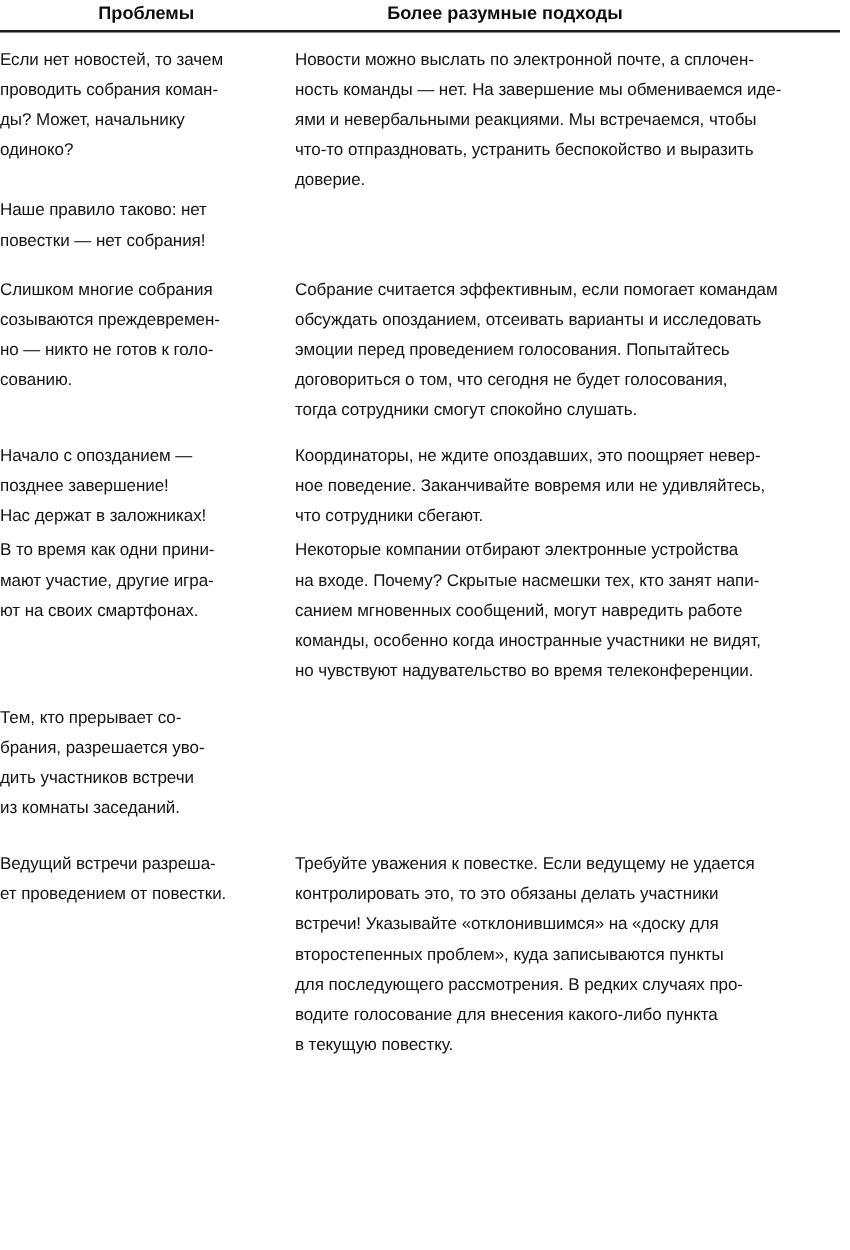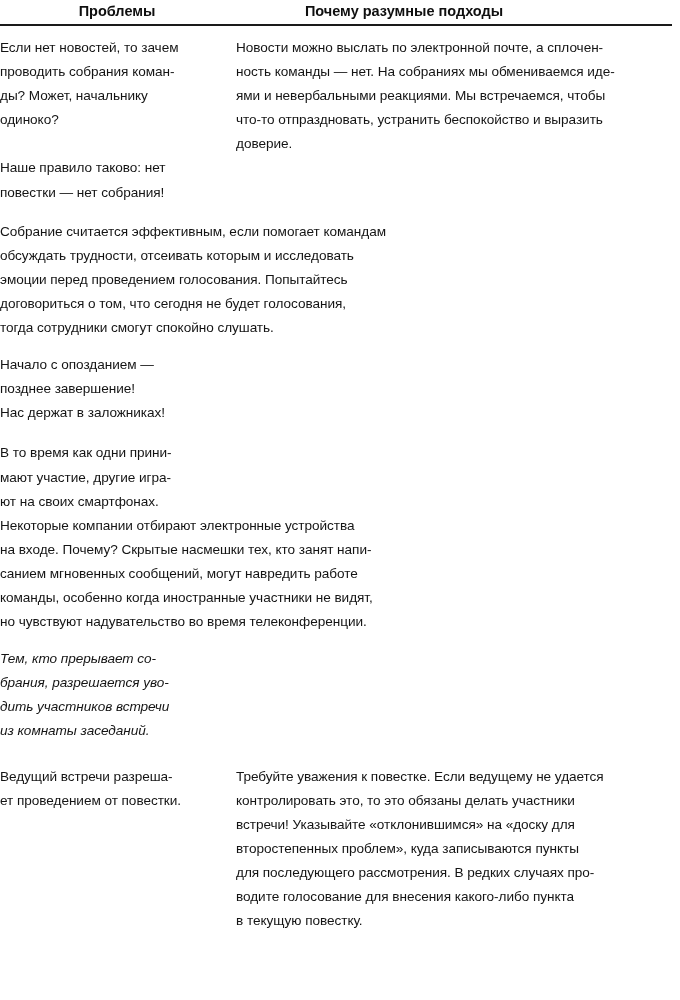--- a/index.html
+++ b/index.html
@@ -82,68 +82,75 @@
     padding-left: 0px;
     padding-right: 2px;
   }
 
   
   .row.r1 { margin-top: 0px; }
   .row.r2 { }
   .row.r3 { margin-top: 15px; }
   .row.r4 { margin-top: 13px; }
   .row.r5 { margin-top: 13px; }
-  .row.r6 { margin-top: 16px; flex-direction: column; }
-  .row.r7 { margin-top: 13px; font-style: italic; }
+  .row.r6 { margin-top: 3px; }
+  .row.r7 { margin-top: 13px; }
   .row.r8 { margin-top: 21px; }
 </style>
 </head>
 <body>
 
 <div class="page">
 
   <div class="table-head">
     <div class="th th-problems">Проблемы</div>
-    <div class="th th-approaches">Почему разумные подходы</div>
+    <div class="th th-approaches">Более разумные подходы</div>
   </div>
 
   <div class="head-rule"></div>
 
   <div class="rows">
 
     <div class="row r1">
       <div class="cell cell-problem">Если нет новостей, то зачем
 проводить собрания коман-
 ды? Может, начальнику
 одиноко?</div>
       <div class="cell cell-approach">Новости можно выслать по электронной почте, а сплочен-
-ность команды — нет. На собраниях мы обмениваемся иде-
+ность команды — нет. На завершение мы обмениваемся иде-
 ями и невербальными реакциями. Мы встречаемся, чтобы
 что-то отпраздновать, устранить беспокойство и выразить
 доверие.</div>
     </div>
 
     <div class="row r2">
       <div class="cell cell-problem">Наше правило таково: нет
 повестки — нет собрания!</div>
     </div>
 
     <div class="row r3">
+      <div class="cell cell-problem">Слишком многие собрания
+созываются преждевремен-
+но — никто не готов к голо-
+сованию.</div>
       <div class="cell cell-approach">Собрание считается эффективным, если помогает командам
-обсуждать трудности, отсеивать которым и исследовать
+обсуждать опозданием, отсеивать варианты и исследовать
 эмоции перед проведением голосования. Попытайтесь
 договориться о том, что сегодня не будет голосования,
 тогда сотрудники смогут спокойно слушать.</div>
     </div>
 
 
     <div class="row r5">
       <div class="cell cell-problem">Начало с опозданием —
 позднее завершение!
 Нас держат в заложниках!</div>
+      <div class="cell cell-approach">Координаторы, не ждите опоздавших, это поощряет невер-
+ное поведение. Заканчивайте вовремя или не удивляйтесь,
+что сотрудники сбегают.</div>
     </div>
 
     <div class="row r6">
       <div class="cell cell-problem">В то время как одни прини-
 мают участие, другие игра-
 ют на своих смартфонах.</div>
       <div class="cell cell-approach">Некоторые компании отбирают электронные устройства
 на входе. Почему? Скрытые насмешки тех, кто занят напи-
 санием мгновенных сообщений, могут навредить работе
 команды, особенно когда иностранные участники не видят,

